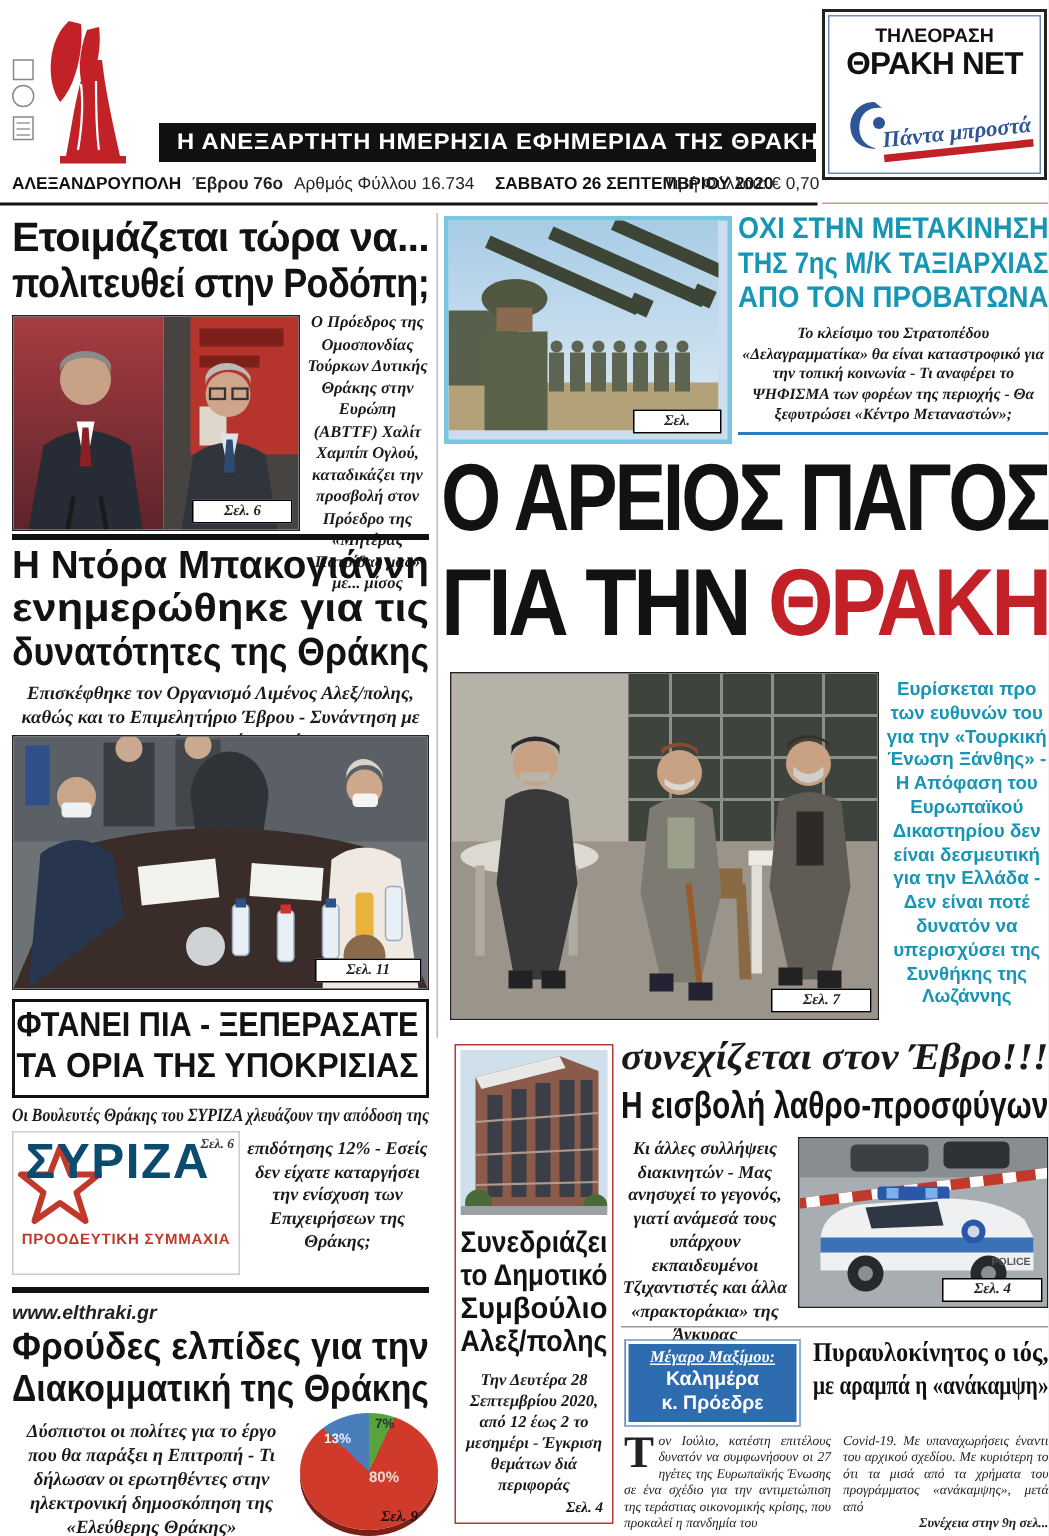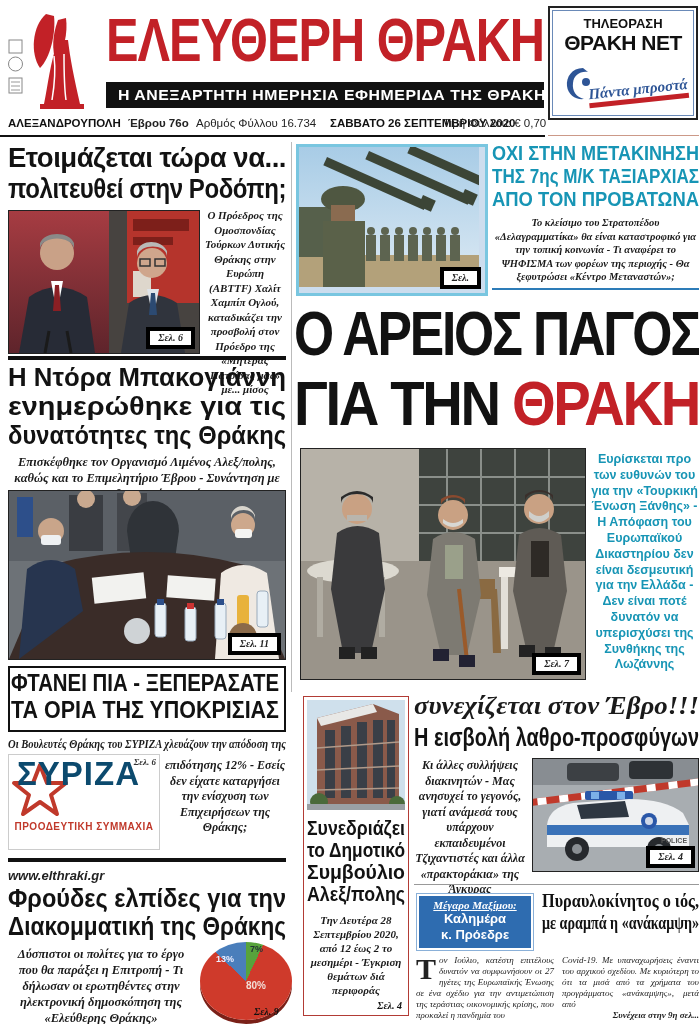--- a/index.html
+++ b/index.html
@@ -2,21 +2,21 @@
 <html><head>
 <meta charset="utf-8">
 <style>
   html,body{margin:0;padding:0;background:#e9e9e9;}
   #page{position:relative;width:699px;height:1024px;background:#fff;margin:0 auto;
         font-family:"Liberation Sans",sans-serif;color:#111;overflow:hidden;}
   .abs{position:absolute;}
   .fit{display:inline-block;white-space:nowrap;}
   .sans-h{font-family:"Liberation Sans",sans-serif;font-weight:bold;color:#121212;}
   .serifit{font-family:"Liberation Serif",serif;font-style:italic;font-weight:bold;color:#1a1a1a;}
-  .pcap{position:absolute;background:#fff;border:4px solid #000000;padding:0 8px;
+  .pcap{position:absolute;background:#fff;border:1px solid #000000;padding:0 20px;
         font:italic bold 10px "Liberation Serif",serif;color:#222;line-height:14px;}
   .photo{position:absolute;border:1px solid #222;background:#ddd;overflow:hidden;}
   .rule{position:absolute;background:#111;}
   .teal{color:#1795b5;}
   .red{color:#c22127;}
   .center{text-align:center;}
   svg{display:block;}
 </style>
 </head>
 <body>
@@ -35,23 +35,20 @@
         <line x1="5" y1="84" x2="14" y2="84" stroke="#999" stroke-width="1"></line>
         <path d="M40 8 C26 20 24 48 34 62 C44 52 50 28 48 10 Z" fill="#c22127"></path>
         <path d="M52 14 C46 30 46 44 50 56 C58 46 62 26 60 12 Z" fill="#c22127"></path>
         <path d="M52 34 C44 58 42 78 38 98 L74 98 C68 72 64 52 62 34 Z" fill="#c22127"></path>
         <path d="M48 50 C50 66 48 82 46 94" stroke="#fff" stroke-width="1.5" fill="none"></path>
         <path d="M58 48 C58 64 58 80 60 94" stroke="#fff" stroke-width="1.5" fill="none"></path>
         <rect x="34" y="98" width="44" height="5" fill="#c22127"></rect>
       </svg>
     </div>
 
-    <div class="abs" style="left:106px;top:6px;width:438px;height:76px;">
-      <span class="fit red" style="font-family: &quot;Liberation Sans&quot;, sans-serif; font-weight: bold; font-size: 46px; letter-spacing: -1px; line-height: 52px; transform: scale(1.06097, 1.32); transform-origin: left top;">ΕΛΕΥΘΕΡΗ ΘΡΑΚΗ</span>
-    </div>
 
     <div class="abs" style="left:106px;top:82px;width:438px;height:26px;background:#111;text-align:center;">
       <span class="fit" style="color: rgb(255, 255, 255); font-weight: bold; font-size: 15px; line-height: 26px; letter-spacing: 0.5px; transform: scale(1.05558, 1); transform-origin: left top;">Η ΑΝΕΞΑΡΤΗΤΗ ΗΜΕΡΗΣΙΑ ΕΦΗΜΕΡΙΔΑ ΤΗΣ ΘΡΑΚΗΣ</span>
     </div>
 
     <div class="abs" style="left:548px;top:6px;width:146px;height:110px;border:2px solid #222;box-shadow:inset 0 0 0 2px #fff, inset 0 0 0 3px #6a8ab8;background:#fff;text-align:center;">
       <div style="margin-top:8px;font-weight:bold;font-size:13px;">ΤΗΛΕΟΡΑΣΗ</div>
       <div style="font-weight:bold;font-size:21px;letter-spacing:-.5px;">ΘΡΑΚΗ NET</div>
       <div class="abs" style="left:14px;top:58px;">
         <svg width="38" height="36" viewBox="0 0 38 36">

